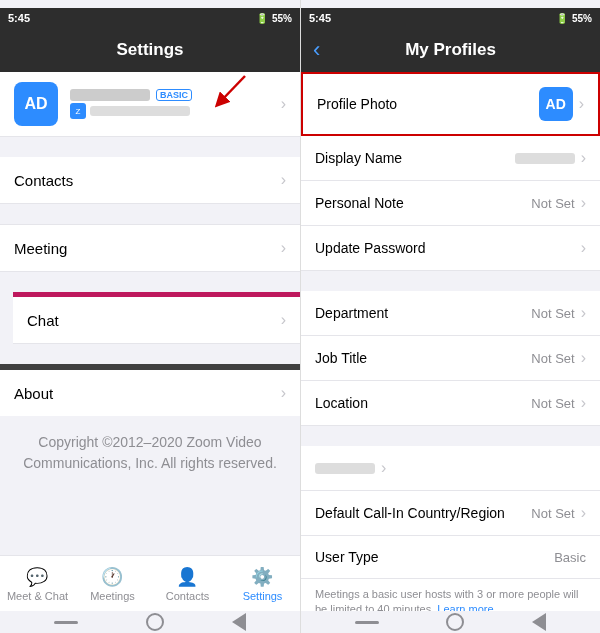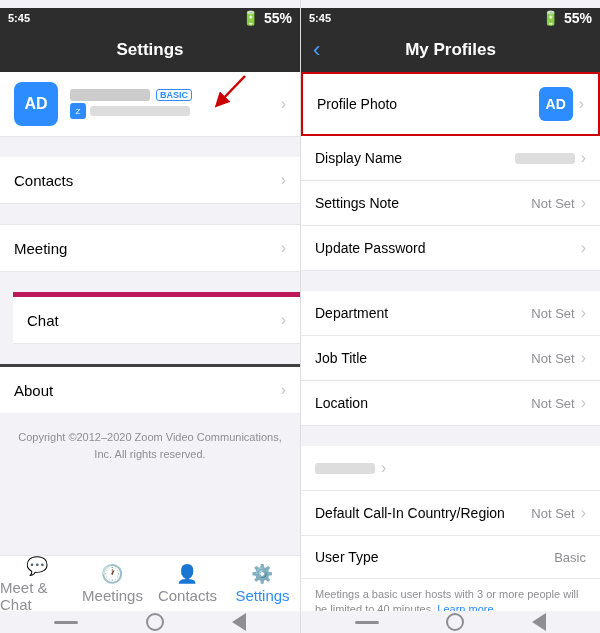--- a/index.html
+++ b/index.html
@@ -38,21 +38,21 @@
       display: flex;
       align-items: center;
       justify-content: space-between;
       padding: 0 8px;
       font-size: 10px;
       color: white;
       font-weight: 600;
       margin-top: 8px;
     }
     .status-bar .time { font-size: 11px; font-weight: 700; }
-    .status-icons { display: flex; align-items: center; gap: 2px; font-size: 14px; }
+    .status-icons { display: flex; align-items: center; gap: 2px; font-size: 10px; }
 
     
     .header {
       height: 44px;
       background: #2d2d2d;
       display: flex;
       align-items: center;
       justify-content: center;
       position: relative;
     }
@@ -177,21 +177,21 @@
       flex: 1;
       display: flex;
       flex-direction: column;
       align-items: center;
       justify-content: center;
       gap: 2px;
       cursor: pointer;
     }
     .nav-icon { font-size: 18px; color: #8e8e93; }
     .nav-icon.active { color: #2d8cff; }
-    .nav-label { font-size: 15px; color: #8e8e93; }
+    .nav-label { font-size: 11px; color: #8e8e93; }
     .nav-label.active { color: #2d8cff; }
 
     
     .gesture-bar {
       height: 22px;
       background: #f2f2f7;
       display: flex;
       align-items: center;
       justify-content: space-around;
       padding: 0 20px;
@@ -242,21 +242,21 @@
       justify-content: center;
       color: white;
       font-weight: 700;
       font-size: 14px;
     }
     .section-gap {
       height: 20px;
       background: #f2f2f7;
     }
     .copyright-text {
-      font-size: 11px;
+      font-size: 14px;
       color: #8e8e93;
       text-align: center;
       padding: 16px 16px;
       line-height: 1.5;
     }
 
     .learn-more {
       color: #2d8cff;
       text-decoration: none;
       margin-top: 23px;
@@ -319,21 +319,21 @@
       <span class="chevron-right">›</span>
     </div>
     <div class="menu-item" style="margin-top:20px; border-top:1px solid #e5e5ea;">
       <span class="menu-item-label">Meeting</span>
       <span class="chevron-right">›</span>
     </div>
     <div class="menu-item" style="margin-top:20px; border-top:5px solid #be185d;margin-left:13px;">
       <span class="menu-item-label">Chat</span>
       <span class="chevron-right">›</span>
     </div>
-    <div class="menu-item" style="margin-top:20px; border-top:3px solid #404040;">
+    <div class="menu-item" style="margin-top:20px; border-top:6px solid #404040;">
       <span class="menu-item-label">About</span>
       <span class="chevron-right">›</span>
     </div>
   </div>
 
   <div class="copyright-text">Copyright ©2012–2020 Zoom Video Communications, Inc. All rights reserved.</div>
 
   <div class="bottom-nav">
     <div class="nav-item">
       <span class="nav-icon">💬</span>
@@ -386,21 +386,21 @@
 
     <div class="right-item">
       <span class="right-item-label">Display Name</span>
       <div style="display:flex;align-items:center;gap:6px;">
         <div class="right-item-value-blur"></div>
         <span class="chevron-right">›</span>
       </div>
     </div>
 
     <div class="right-item">
-      <span class="right-item-label">Settings Note</span>
+      <span class="right-item-label">Personal Note</span>
       <div style="display:flex;align-items:center;gap:6px;">
         <span class="right-item-value">Not Set</span>
         <span class="chevron-right">›</span>
       </div>
     </div>
 
     <div class="right-item">
       <span class="right-item-label">Update Password</span>
       <span class="chevron-right">›</span>
     </div>

